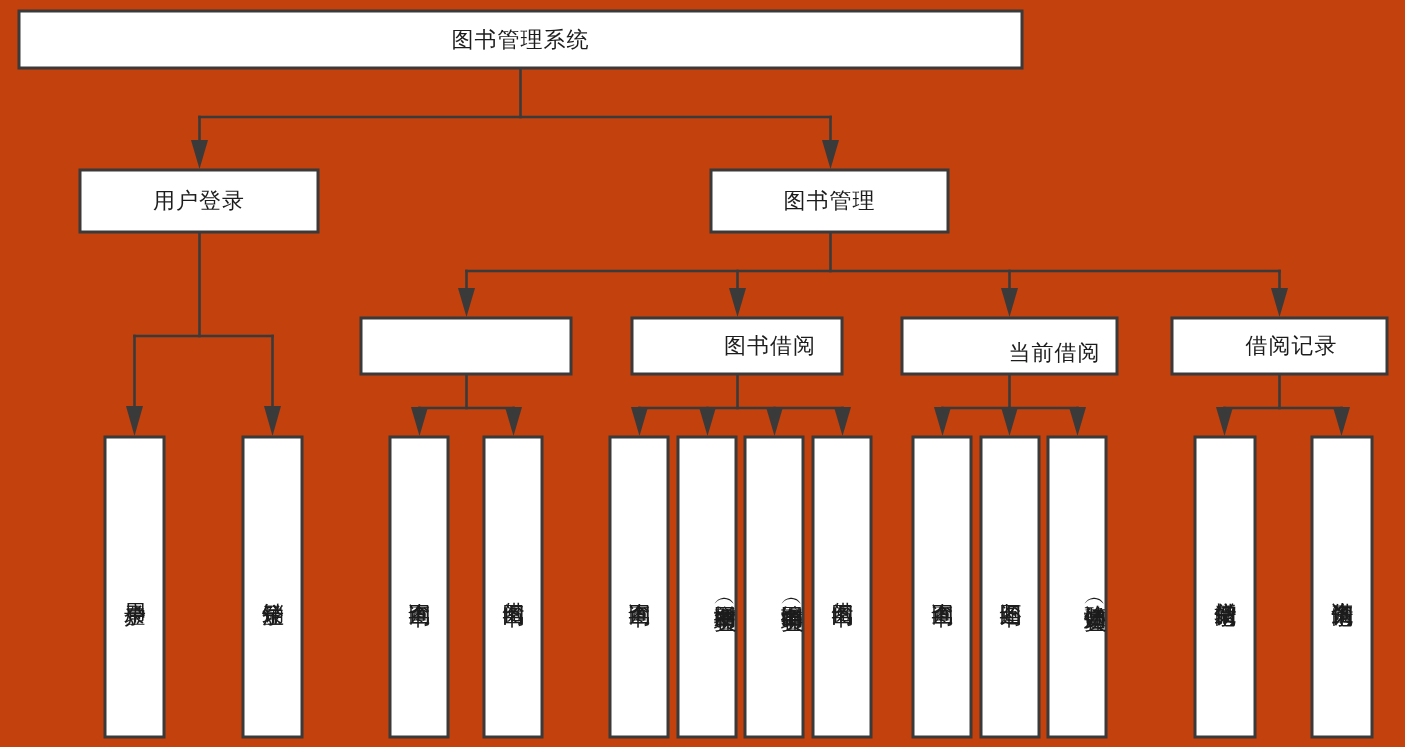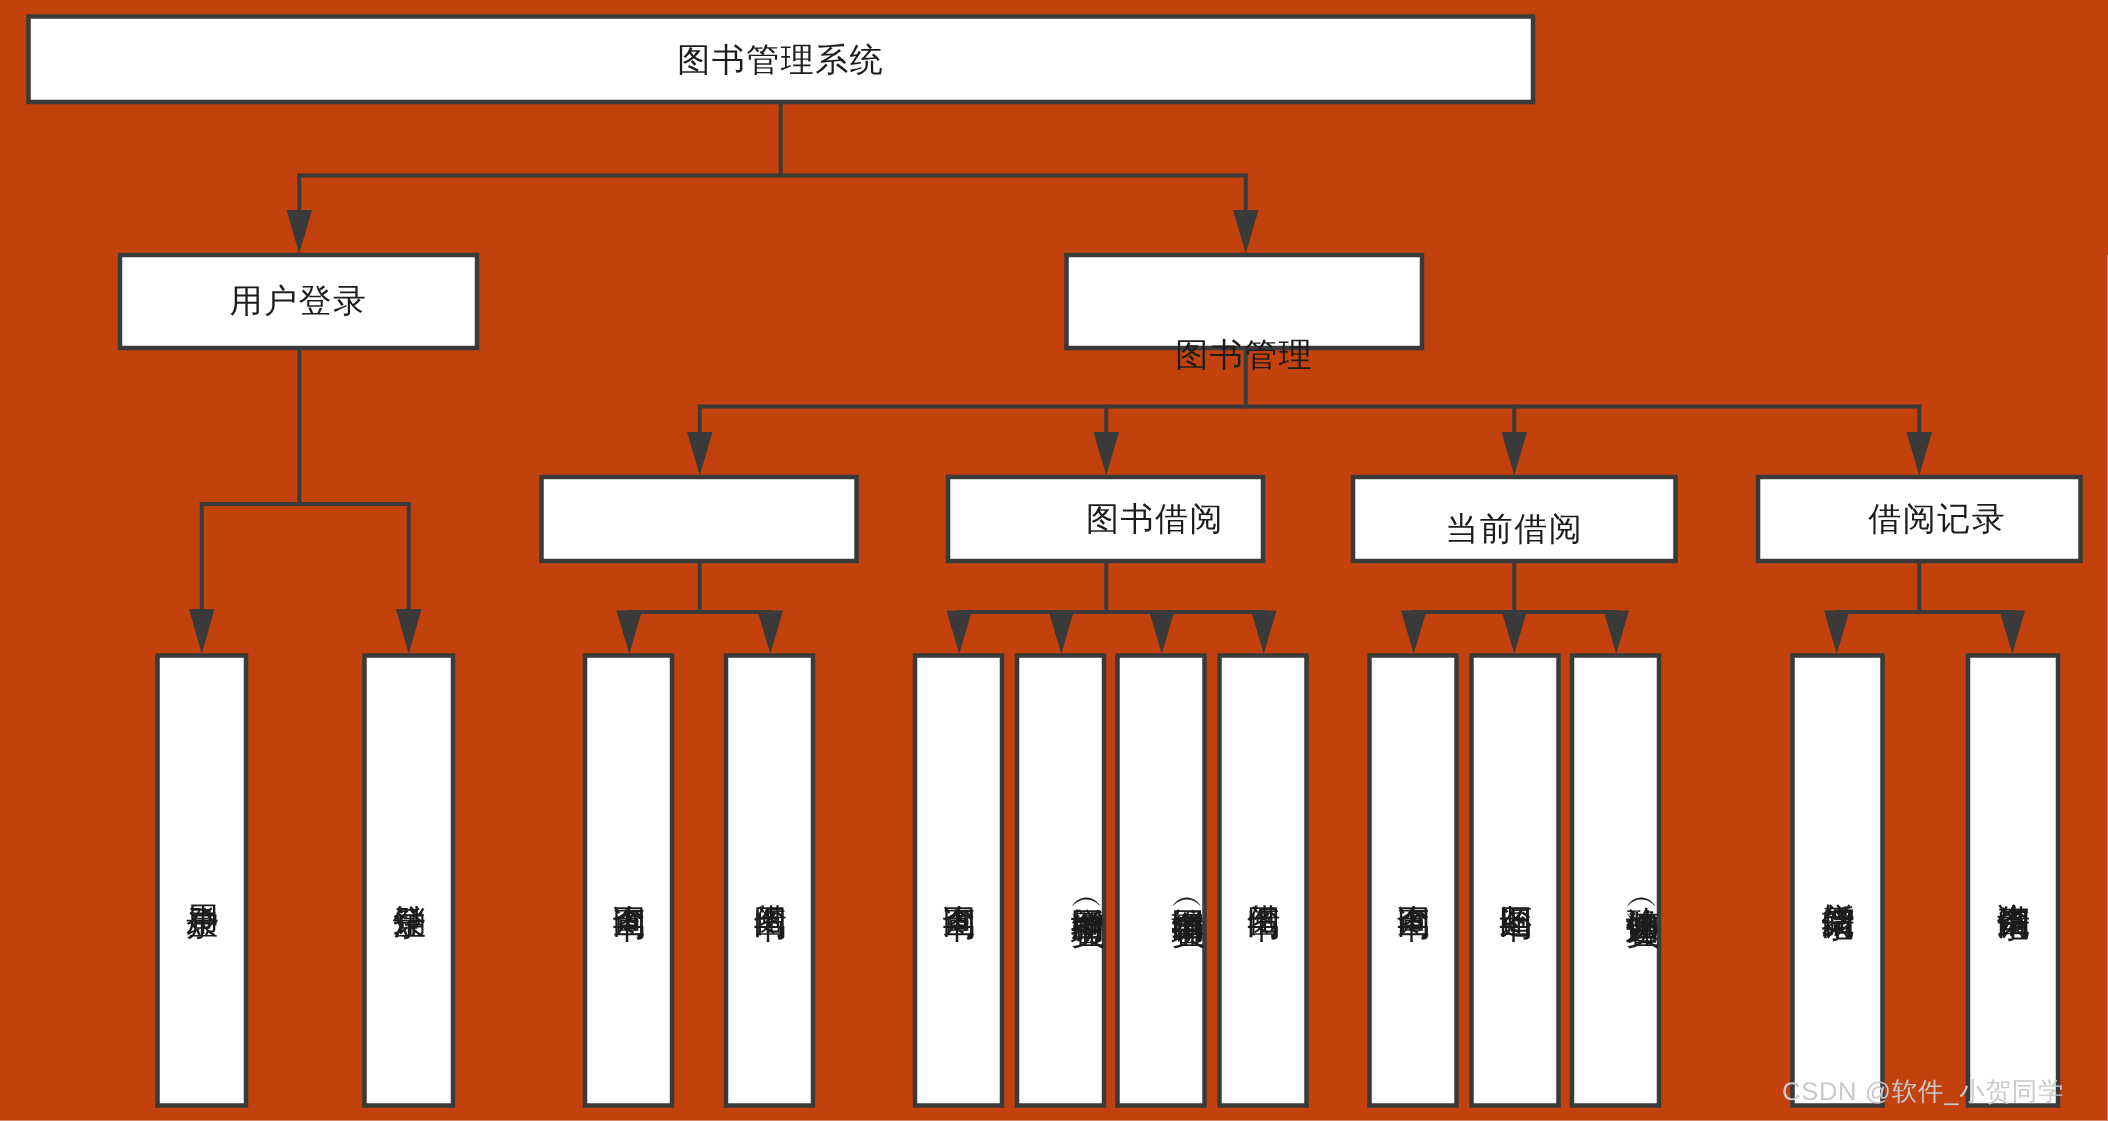--- a/index.html
+++ b/index.html
@@ -185,35 +185,34 @@
     <rect class="node-box-thin" x="913" y="437" width="58" height="300"></rect>
     <rect class="node-box-thin" x="981" y="437" width="58" height="300"></rect>
     <rect class="node-box-thin" x="1048" y="437" width="58" height="300"></rect>
     <rect class="node-box-thin" x="1195" y="437" width="60" height="300"></rect>
     <rect class="node-box-thin" x="1312" y="437" width="60" height="300"></rect>
   </svg>
 
   <div class="hlabel-wrap" style="left:19px; top:11px; width:1003px; height:57px;">图书管理系统</div>
 
   <div class="hlabel-wrap" style="left:80px; top:170px; width:238px; height:62px;">用户登录</div>
-  <div class="hlabel-wrap" style="left:711px; top:170px; width:237px; height:62px;margin-top:36px;">图书管理</div>
+  <div class="hlabel-wrap" style="left:711px; top:170px; width:237px; height:62px;">图书管理</div>
 
   <div class="hlabel-wrap" style="left:665px; top:318px; width:210px; height:56px;">图书借阅</div>
-  <div class="hlabel-wrap" style="left:902px; top:318px; width:215px; height:69px;">当前借阅</div>
+  <div class="hlabel-wrap" style="left:947px; top:318px; width:215px; height:69px;">当前借阅</div>
   <div class="hlabel-wrap" style="left:1172px; top:318px; width:215px; height:56px;margin-left:12px;">借阅记录</div>
 
   <div class="vlabel-wrap" style="left:105px; top:437px; width:59px; height:300px;">用户登录</div>
   <div class="vlabel-wrap" style="left:243px; top:437px; width:59px; height:300px;">注销登录</div>
   <div class="vlabel-wrap" style="left:390px; top:437px; width:58px; height:300px;">查询图书</div>
   <div class="vlabel-wrap" style="left:484px; top:437px; width:58px; height:300px;">借阅图书</div>
   <div class="vlabel-wrap" style="left:610px; top:437px; width:58px; height:300px;">查询图书</div>
   <div class="vlabel-wrap" style="left:678px; top:437px; width:58px; height:300px; align-items:flex-start; padding-top:8px; box-sizing:border-box;">新增图书（管理员）</div>
   <div class="vlabel-wrap" style="left:745px; top:437px; width:58px; height:300px; align-items:flex-start; padding-top:8px; box-sizing:border-box;">编辑图书（管理员）</div>
   <div class="vlabel-wrap" style="left:813px; top:437px; width:58px; height:300px;">借阅图书</div>
   <div class="vlabel-wrap" style="left:913px; top:437px; width:58px; height:300px;">查询图书</div>
   <div class="vlabel-wrap" style="left:981px; top:437px; width:58px; height:300px;">归还图书</div>
   <div class="vlabel-wrap" style="left:1048px; top:437px; width:58px; height:300px; align-items:flex-start; padding-top:8px; box-sizing:border-box;">确认归还（管理员）</div>
   <div class="vlabel-wrap" style="left:1195px; top:437px; width:60px; height:300px;">新增借阅记录</div>
   <div class="vlabel-wrap" style="left:1312px; top:437px; width:60px; height:300px;">查询借阅记录</div>
 
-  <div id="watermark">CSDN @软件_小贺同学</div>
 
 </div>
 
 </body></html>

